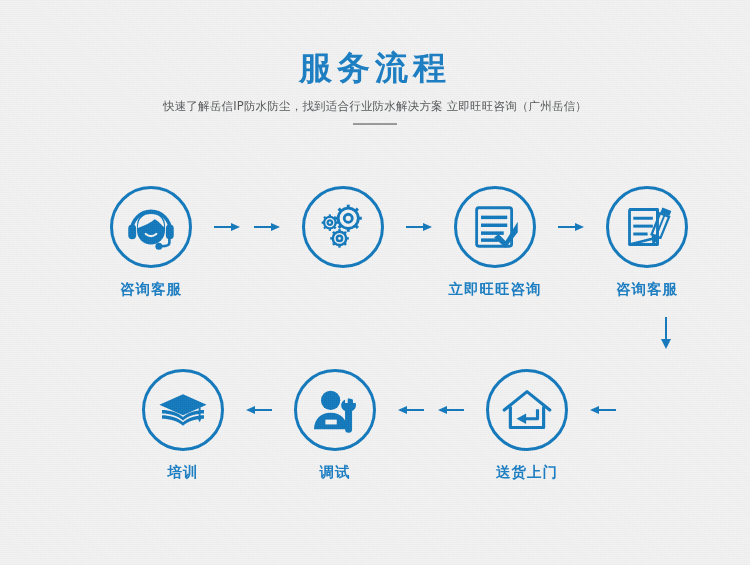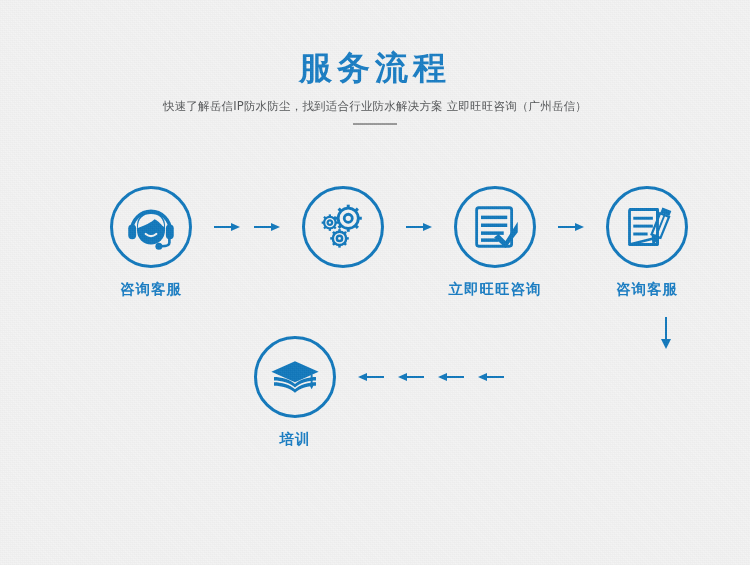--- a/index.html
+++ b/index.html
@@ -65,21 +65,21 @@
   
   .row {
     position: absolute;
     left: 0;
     width: 750px;
     display: flex;
     align-items: flex-start;
     justify-content: center;
   }
   #row-1 { top: 186px; padding-left: 24px; }
-  #row-2 { top: 336px; }
+  #row-2 { top: 369px; }
 
   .step {
     width: 112px;
     display: flex;
     flex-direction: column;
     align-items: center;
   }
   .circle {
     width: 82px;
     height: 82px;
@@ -292,36 +292,64 @@
       <div class="step-label">培训</div>
     </div>
 
     <div class="arrow">
       <svg width="28" height="14" viewBox="0 0 28 14">
         <line x1="27" y1="7" x2="6" y2="7" stroke="#1279bd" stroke-width="2"></line>
         <polygon points="1,7 10,3 10,11" fill="#1279bd"></polygon>
       </svg>
     </div>
 
+    <div class="step">
+      <div class="circle">
+        <svg width="56" height="56" viewBox="0 0 64 64">
+          <circle cx="27" cy="21" r="11" fill="#1279bd"></circle>
+          <path d="M27 35 C15 35 8 43 8 54 L46 54 C46 43 39 35 27 35 Z" fill="#1279bd"></path>
+          <rect x="21" y="43" width="13" height="5.5" fill="#f3f3f3"></rect>
+
+          <g fill="#1279bd">
+            <path d="M44 20 a8 8 0 0 1 12 6 a8 8 0 0 1 -4.5 7.2 l0 20.8 a4 4 0 0 1 -8 0 l0 -20.8 a8 8 0 0 1 -4.5 -7.2 a8 8 0 0 1 5 -6 Z"></path>
+            <polygon points="43.5,16.5 46.5,16.5 46.5,24 43.5,24" fill="#f3f3f3"></polygon>
+            <polygon points="52.5,16.5 55.5,16.5 55.5,24 52.5,24" fill="#f3f3f3"></polygon>
+          </g>
+        </svg>
+      </div>
+      <div class="step-label">调试</div>
+    </div>
 
     <div class="arrow">
       <svg width="28" height="14" viewBox="0 0 28 14">
         <line x1="27" y1="7" x2="6" y2="7" stroke="#1279bd" stroke-width="2"></line>
         <polygon points="1,7 10,3 10,11" fill="#1279bd"></polygon>
       </svg>
     </div>
 
 
     <div class="arrow">
       <svg width="28" height="14" viewBox="0 0 28 14">
         <line x1="27" y1="7" x2="6" y2="7" stroke="#1279bd" stroke-width="2"></line>
         <polygon points="1,7 10,3 10,11" fill="#1279bd"></polygon>
       </svg>
     </div>
 
+    <div class="step">
+      <div class="circle">
+        <svg width="56" height="56" viewBox="0 0 64 64">
+          <path d="M6 32 L32 11 L58 32" fill="none" stroke="#1279bd" stroke-width="3.6" stroke-linejoin="round" stroke-linecap="round"></path>
+          <path d="M13 28 L13 52 L51 52 L51 28" fill="none" stroke="#1279bd" stroke-width="3.6" stroke-linejoin="round"></path>
+
+          <path d="M44 33 L44 42 L27 42" fill="none" stroke="#1279bd" stroke-width="3.6" stroke-linejoin="round" stroke-linecap="square"></path>
+          <polygon points="20,42 31,36 31,48" fill="#1279bd"></polygon>
+        </svg>
+      </div>
+      <div class="step-label">送货上门</div>
+    </div>
 
     <div class="arrow">
       <svg width="28" height="14" viewBox="0 0 28 14">
         <line x1="27" y1="7" x2="6" y2="7" stroke="#1279bd" stroke-width="2"></line>
         <polygon points="1,7 10,3 10,11" fill="#1279bd"></polygon>
       </svg>
     </div>
 
 
   </div>

